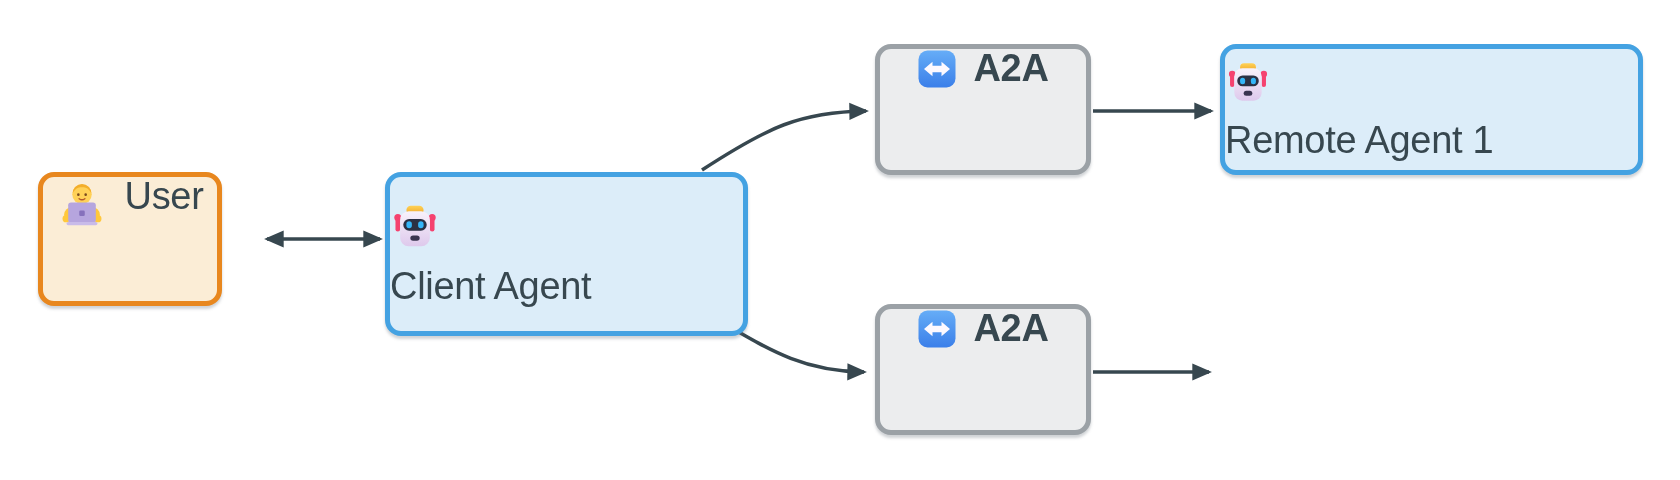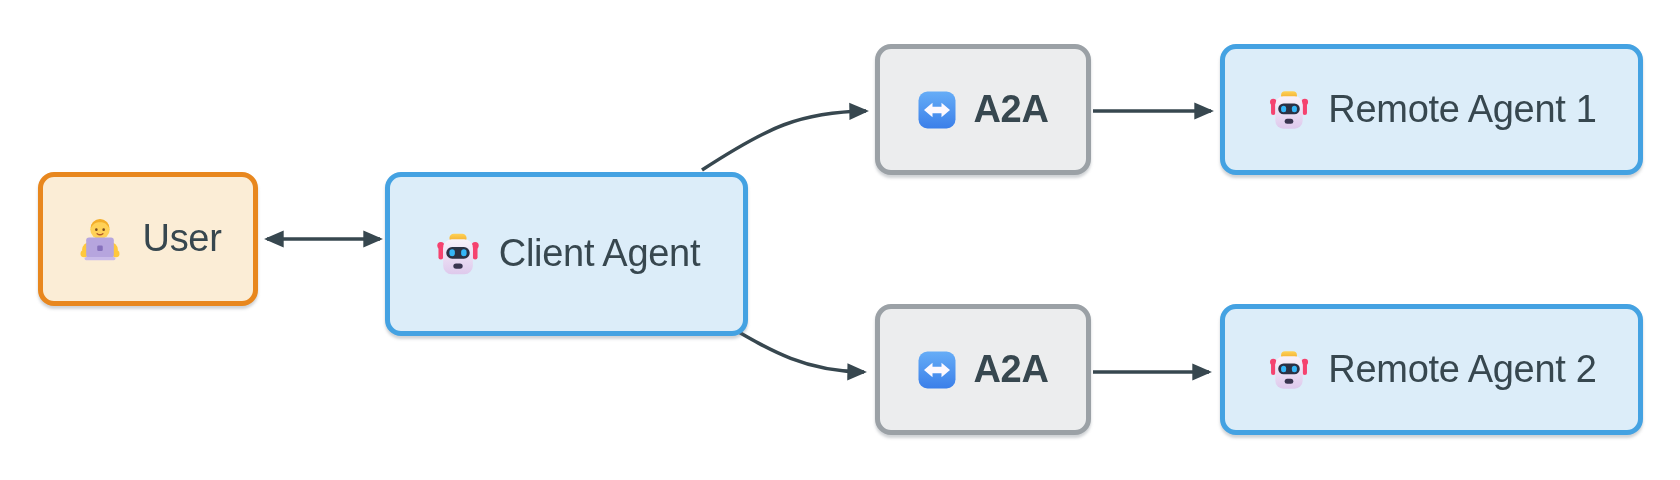--- a/index.html
+++ b/index.html
@@ -20,33 +20,33 @@
   .connectors path.edge {
     fill: none;
     stroke: var(--line, #37474F);
     stroke-width: 3.5;
   }
   .arrowhead { fill: var(--line, #37474F); }
   .node {
     position: absolute;
     box-sizing: border-box;
     display: flex;
-    align-items: center;
+    align-items: flex-start;
     justify-content: center;
     gap: 16px;
     border-radius: 16px;
     border: 5px solid #999;
     box-shadow: 0 3px 3px rgba(100, 110, 120, 0.30);
     color: var(--text, #37474F);
     font-size: 38px;
     letter-spacing: -0.3px;
     white-space: nowrap;
   }
   .node--user   { background: var(--user-fill, #FBEDD6);  border-color: var(--user-border, #E8871E); }
-  .node--agent  { background: var(--agent-fill, #DCEDF9); border-color: var(--agent-border, #44A2E2); }
+  .node--agent  { background: var(--agent-fill, #DCEDF9); border-color: var(--agent-border, #44A2E2); flex-direction: column; }
   .node--a2a    { background: var(--a2a-fill, #ECEDEE);   border-color: var(--a2a-border, #9BA1A6); font-weight: 700; }
   .icon { display: inline-flex; align-items: center; justify-content: center; }
   .label { line-height: 1; padding-bottom: 2px; }
 </style>
 </head>
 <body>
 
 <svg width="0" height="0" style="position:absolute" aria-hidden="true">
   <defs>
     <linearGradient id="gradRobotHead" x1="0" y1="0" x2="0" y2="1">
@@ -72,21 +72,21 @@
         <path class="arrowhead" d="M0 0.6 L10 5 L0 9.4 Z"></path>
       </marker>
     </defs>
     <path class="edge" d="M 267 239 L 380 239" marker-start="url(#arrow)" marker-end="url(#arrow)"></path>
     <path class="edge" d="M 702 170 C 768 127, 800 112, 866 111" marker-end="url(#arrow)"></path>
     <path class="edge" d="M 697 308 C 764 346, 796 371, 864 372" marker-end="url(#arrow)"></path>
     <path class="edge" d="M 1093 111 L 1211 111" marker-end="url(#arrow)"></path>
     <path class="edge" d="M 1093 372 L 1209 372" marker-end="url(#arrow)"></path>
   </svg>
 
-  <div class="node node--user" style="left:38px; top:172px; width:220px; height:134px;">
+  <div class="node node--user" style="left:38px; top:172px; width:184px; height:134px;">
     <span class="icon">
       <svg viewBox="0 0 64 64" width="52" height="54">
         <rect x="10" y="36" width="44" height="18" rx="9" fill="#FFC83D"></rect>
         <circle cx="32" cy="20" r="12" fill="#FFD157"></circle>
         <path d="M20.5 19 a11.5 11.5 0 0 1 23 0 c-3 -5.5 -6 -7.5 -11.5 -7.5 c-5.5 0 -8.5 2 -11.5 7.5 z" fill="#F3AE2B"></path>
         <circle cx="27.5" cy="20.5" r="1.6" fill="#7A4A1E"></circle>
         <circle cx="36.5" cy="20.5" r="1.6" fill="#7A4A1E"></circle>
         <path d="M28.5 25.5 q3.5 2.6 7 0" stroke="#B3592B" stroke-width="1.8" fill="none" stroke-linecap="round"></path>
         <circle cx="12.5" cy="50" r="4.5" fill="#FFC83D"></circle>
         <circle cx="51.5" cy="50" r="4.5" fill="#FFC83D"></circle>
@@ -147,31 +147,14 @@
   <div class="node node--a2a" style="left:875px; top:304px; width:216px; height:131px;">
     <span class="icon">
       <svg viewBox="0 0 40 40" width="40" height="40">
         <rect x="1.5" y="1.5" width="37" height="37" rx="9" fill="url(#gradA2A)"></rect>
         <path d="M7 20 L15.5 12.8 L15.5 16.8 L24.5 16.8 L24.5 12.8 L33 20 L24.5 27.2 L24.5 23.2 L15.5 23.2 L15.5 27.2 Z" fill="#FDF9FF"></path>
       </svg>
     </span>
     <span class="label">A2A</span>
   </div>
 
-  <div class="node node--agent" style="left:1220px; top:304px; width:423px; height:131px;">
-    <span class="icon">
-      <svg viewBox="0 0 64 64" width="46" height="46">
-        <circle cx="10" cy="21" r="4.5" fill="#F5426F"></circle>
-        <rect x="7" y="21" width="6" height="18" rx="3" fill="#F5426F"></rect>
-        <circle cx="54" cy="21" r="4.5" fill="#F5426F"></circle>
-        <rect x="51" y="21" width="6" height="18" rx="3" fill="#F5426F"></rect>
-        <rect x="21" y="6" width="22" height="11" rx="5.5" fill="url(#gradCrest)"></rect>
-        <rect x="13" y="13" width="38" height="45" rx="11" fill="url(#gradRobotHead)"></rect>
-        <rect x="17" y="23" width="30" height="15" rx="7.5" fill="#2B3144"></rect>
-        <rect x="21" y="26" width="7" height="9" rx="3.5" fill="#35B6F8"></rect>
-        <rect x="36" y="26" width="7" height="9" rx="3.5" fill="#35B6F8"></rect>
-        <rect x="26" y="44" width="12" height="7" rx="3.5" fill="#3A3550"></rect>
-      </svg>
-    </span>
-    <span class="label">Remote Agent 2</span>
-  </div>
 
 </div>
 
 </body></html>

